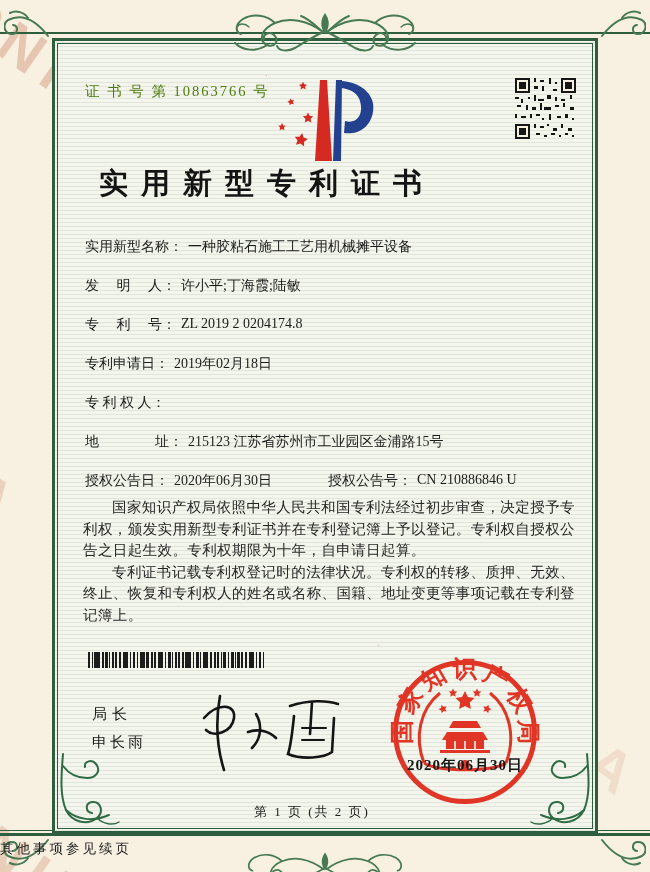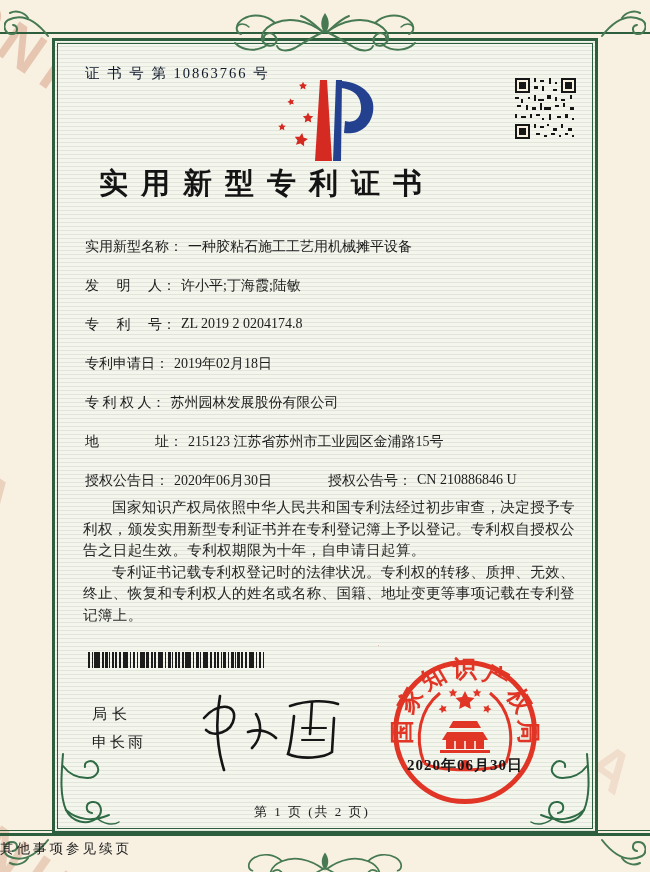--- a/index.html
+++ b/index.html
@@ -26,21 +26,21 @@
   
   .frame{position:absolute;left:52px;top:38px;width:540px;height:790px;
          border:3px solid #2d5e3e;background:#f4f5ec;}
   .frame::after{content:"";position:absolute;inset:2px;border:1px solid #2d5e3e;}
   .frame .guilloche{position:absolute;inset:0;
       background:repeating-linear-gradient(0deg,rgba(122,152,122,.17) 0 1px,transparent 1px 4px);}
 
   .orn{position:absolute;}
 
   
-  .cert-no{position:absolute;left:85px;top:64px;font-size:14.5px;letter-spacing:2px;color:#0f172a;}
+  .cert-no{position:absolute;left:85px;top:82px;font-size:14.5px;letter-spacing:2px;color:#4d7c0f;}
   .title{position:absolute;left:0;top:164px;width:521px;text-align:center;
          font-size:29px;font-weight:bold;letter-spacing:13px;text-indent:13px;color:#141414;}
   .fields{position:absolute;left:85px;top:238px;right:58px;}
   .f-row{display:flex;height:39px;font-size:14px;color:#1c1c1c;}
   .f-label,.f-value{white-space:pre;}
   .f-value{margin-left:5px;}
   .gap2{margin-left:56px;}
   .paras{position:absolute;left:83px;top:497px;width:492px;color:#262626;}
   .paras p{margin:0;font-size:14.5px;line-height:21.5px;text-indent:2em;text-align:justify;letter-spacing:.4px;}
 
@@ -238,21 +238,20 @@
     <div class="f-row">
       <span class="f-label">专　 利　 号：</span>
       <span class="f-value">ZL 2019 2 0204174.8</span>
     </div>
     <div class="f-row">
       <span class="f-label">专利申请日：</span>
       <span class="f-value">2019年02月18日</span>
     </div>
     <div class="f-row">
       <span class="f-label">专 利 权 人：</span>
-      <span class="f-value">苏州园林发展股份有限公司</span>
     </div>
     <div class="f-row">
       <span class="f-label">地　　　　址：</span>
       <span class="f-value">215123 江苏省苏州市工业园区金浦路15号</span>
     </div>
     <div class="f-row">
       <span class="f-label">授权公告日：</span>
       <span class="f-value">2020年06月30日</span>
       <span class="f-label gap2">授权公告号：</span>
       <span class="f-value">CN 210886846 U</span>

